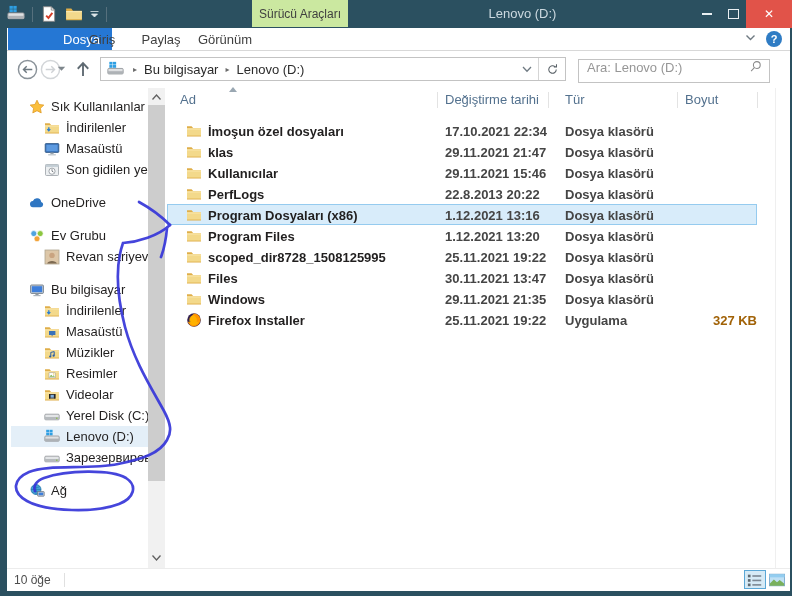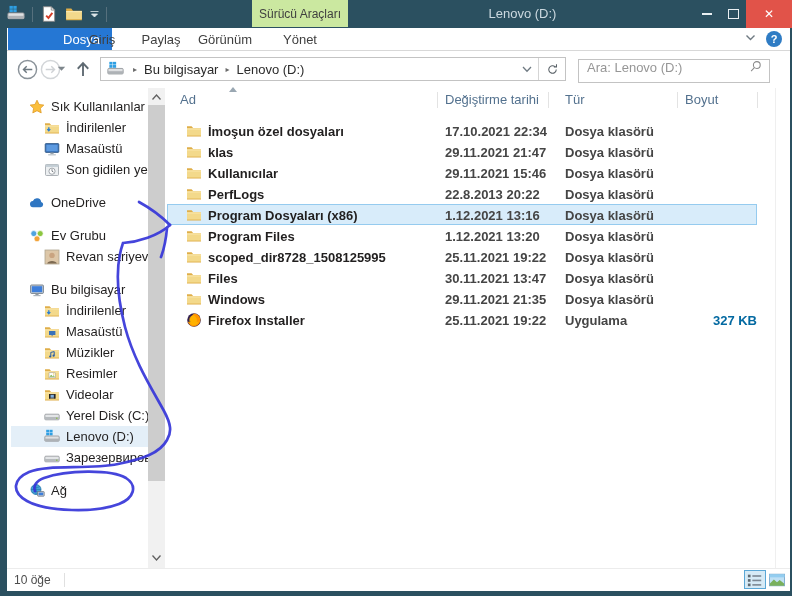--- a/index.html
+++ b/index.html
@@ -82,21 +82,21 @@
               border-right:4px solid transparent;border-bottom:5px solid #9aa7b2;}
   #frows{position:absolute;left:0;top:32px;width:625px;}
   .file-row{position:relative;height:21px;width:590px;margin-left:2px;box-sizing:border-box;cursor:default;}
   .file-row.selected{background:#d8ecfa;outline:1px solid #95cbef;outline-offset:-1px;}
   .file-row span{position:absolute;top:50%;transform:translateY(-50%);font-size:13px;white-space:nowrap;font-weight:bold;}
   .c-icon{left:19px;width:16px;height:16px;}
   .c-icon svg{width:16px;height:16px;display:block;}
   .c-name{left:41px;color:#211f1f;}
   .c-date{left:278px;color:#454545;}
   .c-type{left:398px;color:#454545;}
-  .c-size{left:505px;width:85px;text-align:right;color:#0369a1;}
+  .c-size{left:505px;width:85px;text-align:right;color:#a16207;}
   
   .status{position:absolute;left:7px;top:568px;width:783px;height:23px;background:#fff;
           border-top:1px solid #ececec;}
   .st-count{position:absolute;left:7px;top:4px;font-size:12px;color:#4d4d4d;}
   .st-sep{position:absolute;left:57px;top:4px;width:1px;height:14px;background:#e0e0e0;}
   .vb{position:absolute;top:1px;width:22px;height:19px;display:flex;align-items:center;
       justify-content:center;box-sizing:border-box;}
   .vb svg{width:18px;height:16px;display:block;}
   .vb-details{right:24px;background:#d6eaf6;border:1px solid #5ba7d6;}
   .vb-thumb{right:2px;}
@@ -167,21 +167,20 @@
     <span class="ribbon-collapse">
         <svg viewBox="0 0 11 8">
           <path d="M1.5 1.5l4 4 4-4" stroke="#6f7a82" stroke-width="1.4" fill="none"></path>
         </svg>
       </span>
     <span class="help-btn">?</span>
   <div class="rtab active" style="left: 1px; width: 61px; padding-left: 43px;">Dosya</div>
       <div class="rtab" style="left: 70px; width: 50px;">Giriş</div>
       <div class="rtab" style="left: 126px; width: 56px;">Paylaş</div>
       <div class="rtab" style="left: 186px; width: 64px;">Görünüm</div>
-      <div class="rtab" style="left: 245px; width: 96px;">Yönet</div>
     </div>
 
   <div class="addrrow">
     <span class="navbtn" style="left:10px">
         <svg viewBox="0 0 22 22">
           <circle cx="11" cy="11" r="9.5" fill="none" stroke="#8a9299" stroke-width="1.5"></circle>
           <path d="M16 11H7M10.2 7.6L6.8 11l3.4 3.4" stroke="#6d7880" stroke-width="1.5" fill="none"></path>
         </svg>
       </span>
     <span class="navbtn" style="left:33px">

